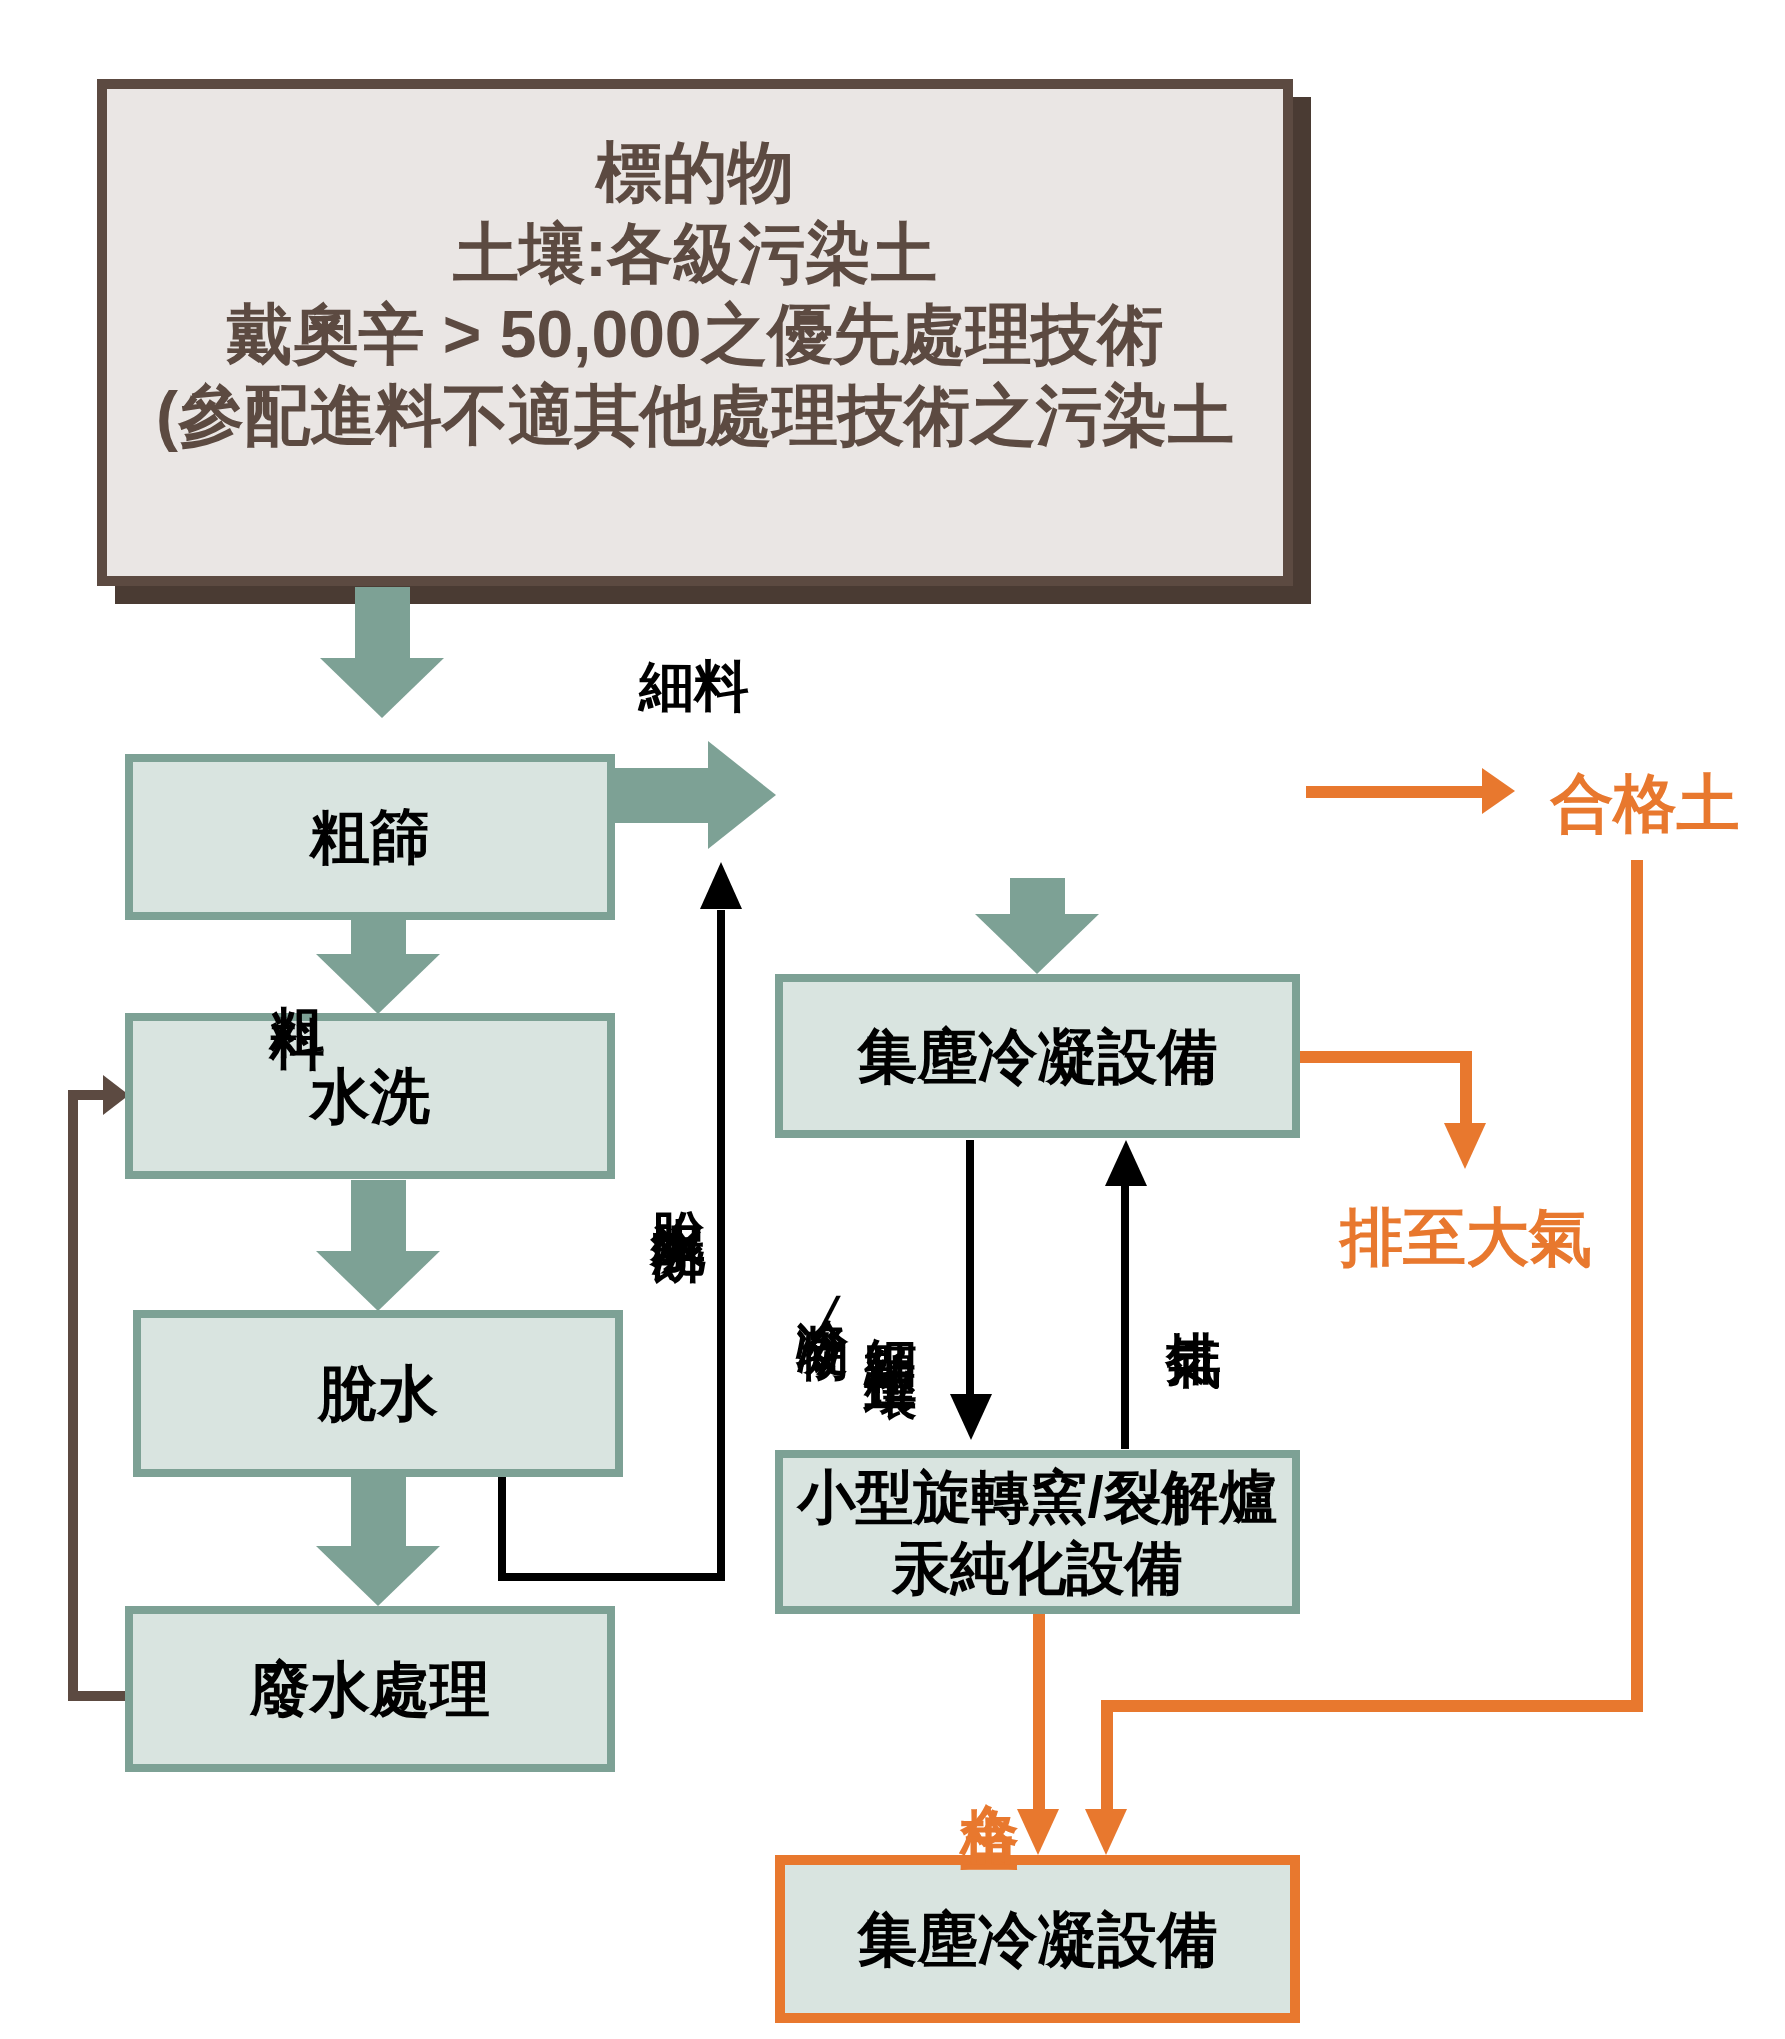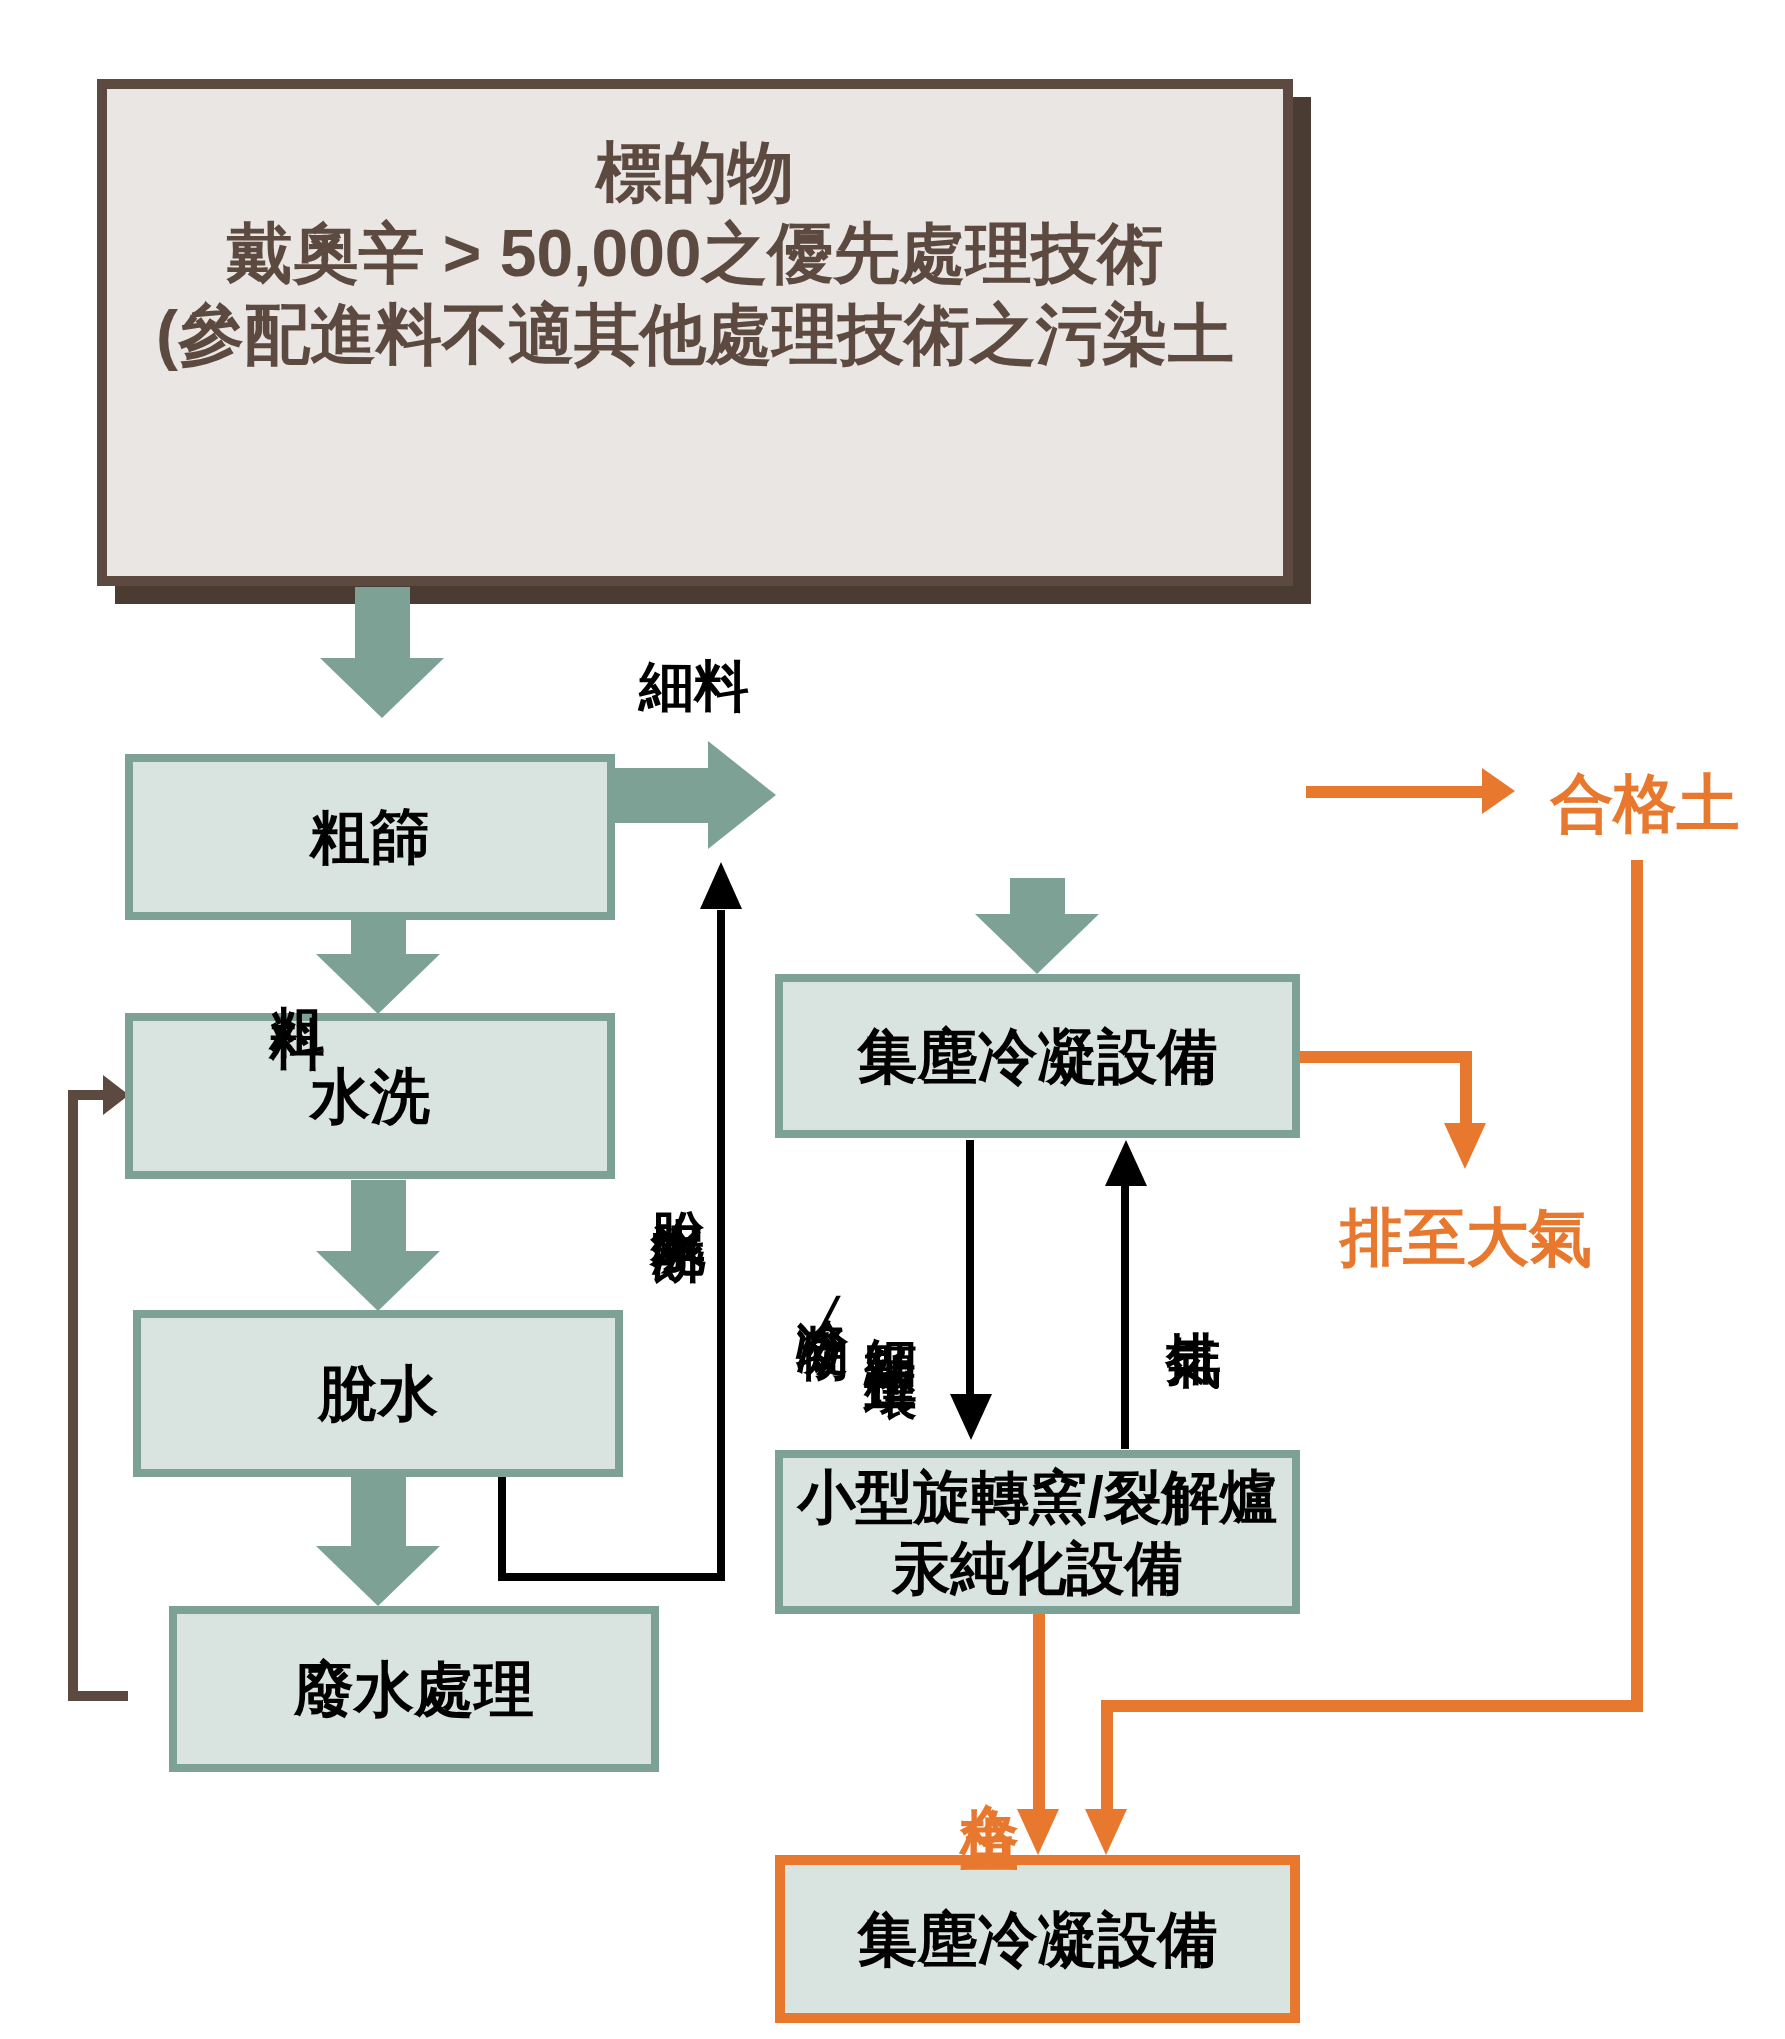--- a/index.html
+++ b/index.html
@@ -32,21 +32,21 @@
   #title-shadow{position:absolute;left:115px;top:97px;width:1196px;height:507px;background:var(--brown-shadow);}
   #title-box{position:absolute;left:97px;top:79px;width:1196px;height:507px;box-sizing:border-box;
              background:var(--title-fill);border:10px solid var(--brown);
              color:var(--brown);font-size:66px;font-weight:700;line-height:81px;text-align:center;
              padding-top:43px;}
 
   
   #box-coarse   {left:125px;top:754px; width:490px;height:166px;font-family:Liberation Serif, serif;}
   #box-wash     {left:125px;top:1013px;width:490px;height:166px;}
   #box-dewater  {left:125px;top:1310px;width:490px;height:167px;margin-left:8px;}
-  #box-waste    {left:125px;top:1606px;width:490px;height:166px;margin-left:44px;}
+  #box-waste    {left:125px;top:1606px;width:490px;height:166px;}
   #box-kiln     {left:775px;top:714px; width:525px;height:164px;}
   #box-dust     {left:775px;top:974px;width:525px;height:164px;}
   #box-smallkiln{left:775px;top:1450px;width:525px;height:164px;font-size:58px;line-height:71px;flex-direction:column;}
   #box-dust2    {left:775px;top:1855px;width:525px;height:168px;border:10px solid var(--orange);}
 
   
   .garrow{position:absolute;width:125px;}
   .garrow .shaft{position:absolute;left:35px;top:0;width:55px;background:var(--arrow-green);}
   .garrow .head{position:absolute;left:0;width:0;height:0;
                 border-left:62px solid transparent;border-right:62px solid transparent;
@@ -113,20 +113,21 @@
   #lbl-qsoil2 {left:957px;top:1649px;width:66px;height:233px;font-size:58px;color:var(--orange);}
 </style>
 </head>
 <body>
 
 <div id="canvas">
 
   <div id="title-shadow"></div>
   <div id="title-box">
     <div>標的物</div>
+    <div>土壤:各級污染土</div>
     <div>戴奧辛 &gt; 50,000之優先處理技術</div>
     <div>(參配進料不適其他處理技術之污染土</div>
   </div>
 
   <div class="garrow" id="ga-title">
       <div class="shaft"></div>
       <div class="head"></div>
     </div>
   <div class="garrow" id="ga-wash">
       <div class="shaft"></div>

